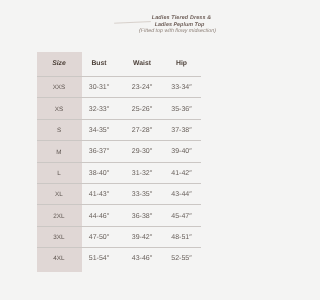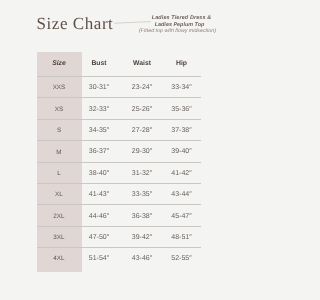--- a/index.html
+++ b/index.html
@@ -47,21 +47,20 @@
   .hdr .c { font-weight:bold; font-size:6.8px; color:#4b3f37; }
   .hdr .c0 { font-style:italic; }
   .body .c { font-size:7px; color:#675f5a; }
   .body .c0 { font-size:6.3px; letter-spacing:0.05px; margin-top:0.1px; color:#5d544f; }
 </style>
 </head>
 <body>
 
 <div id="page">
 
-  <div class="title">Size Chart</div>
 
   <svg class="rule" viewBox="0 0 37 8" preserveAspectRatio="none">
     <path d="M0.6 5.2 L36.4 3.6" stroke="#cdc4bd" stroke-width="0.75" fill="none" stroke-linecap="round"></path>
   </svg>
 
   <div class="subtitle">
     <div class="l1">Ladies Tiered Dress &amp;</div>
     <div class="l2">Ladies Peplum Top</div>
     <div class="l3">(Fitted top with flowy midsection)</div>
   </div>

